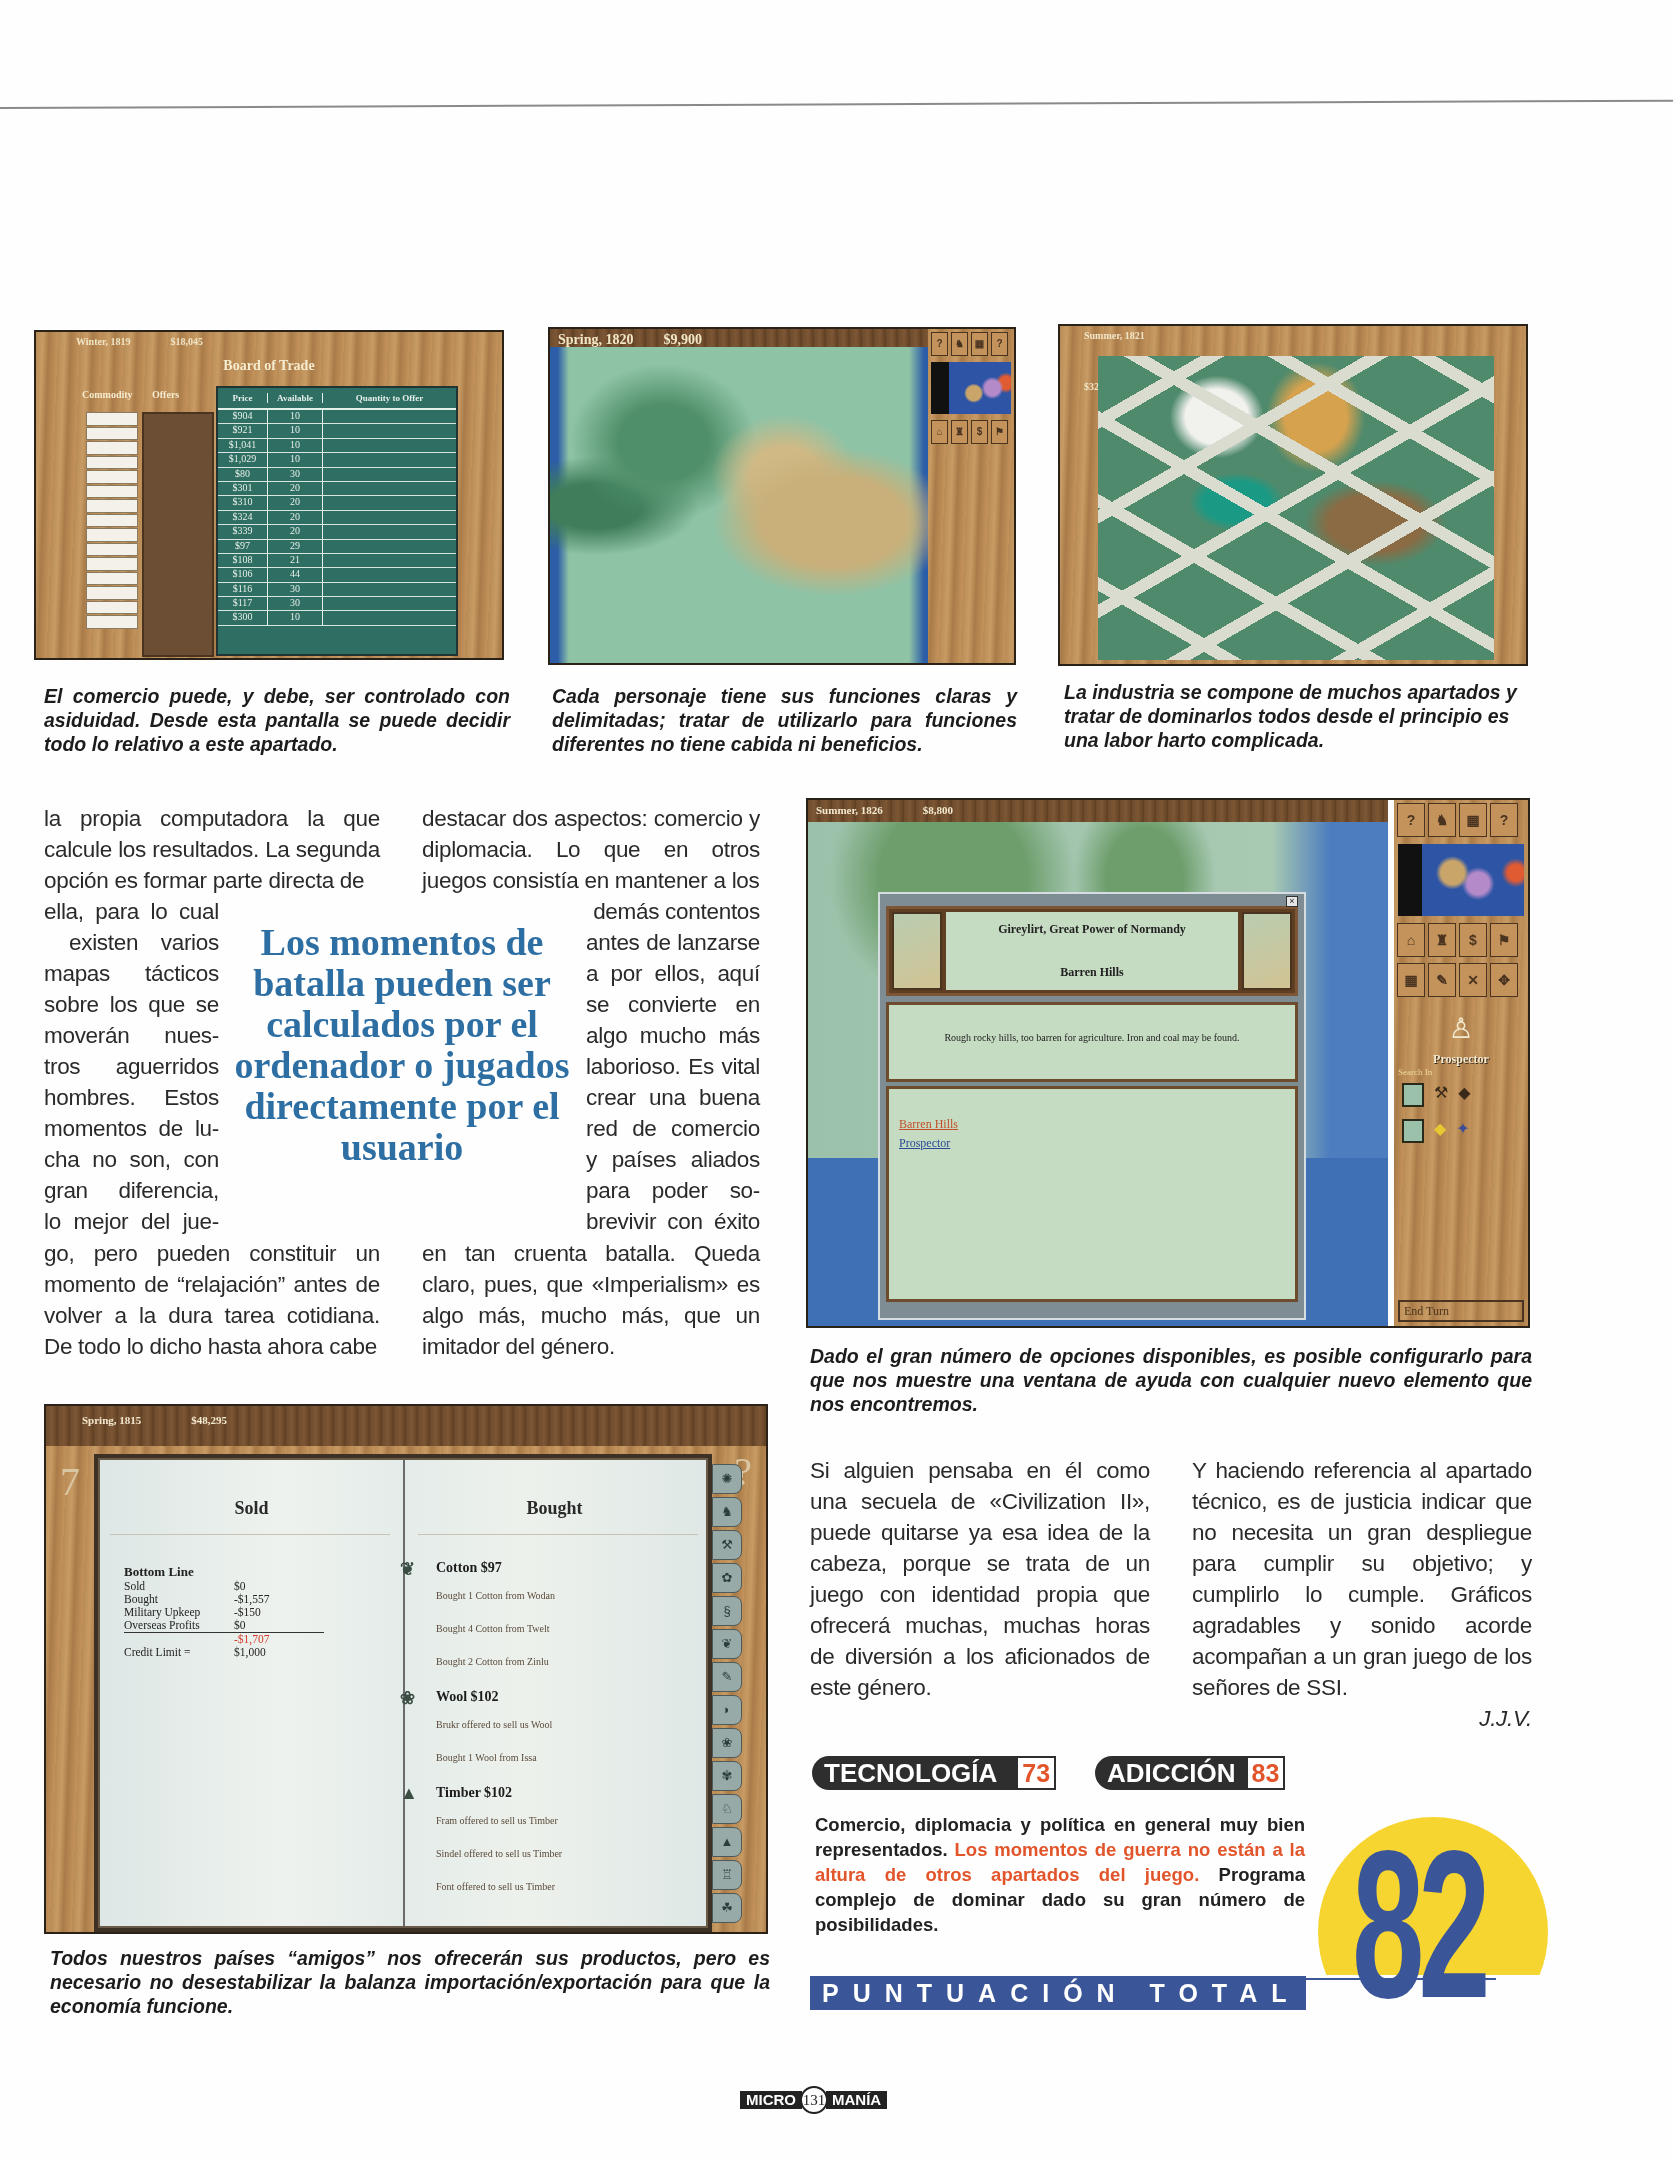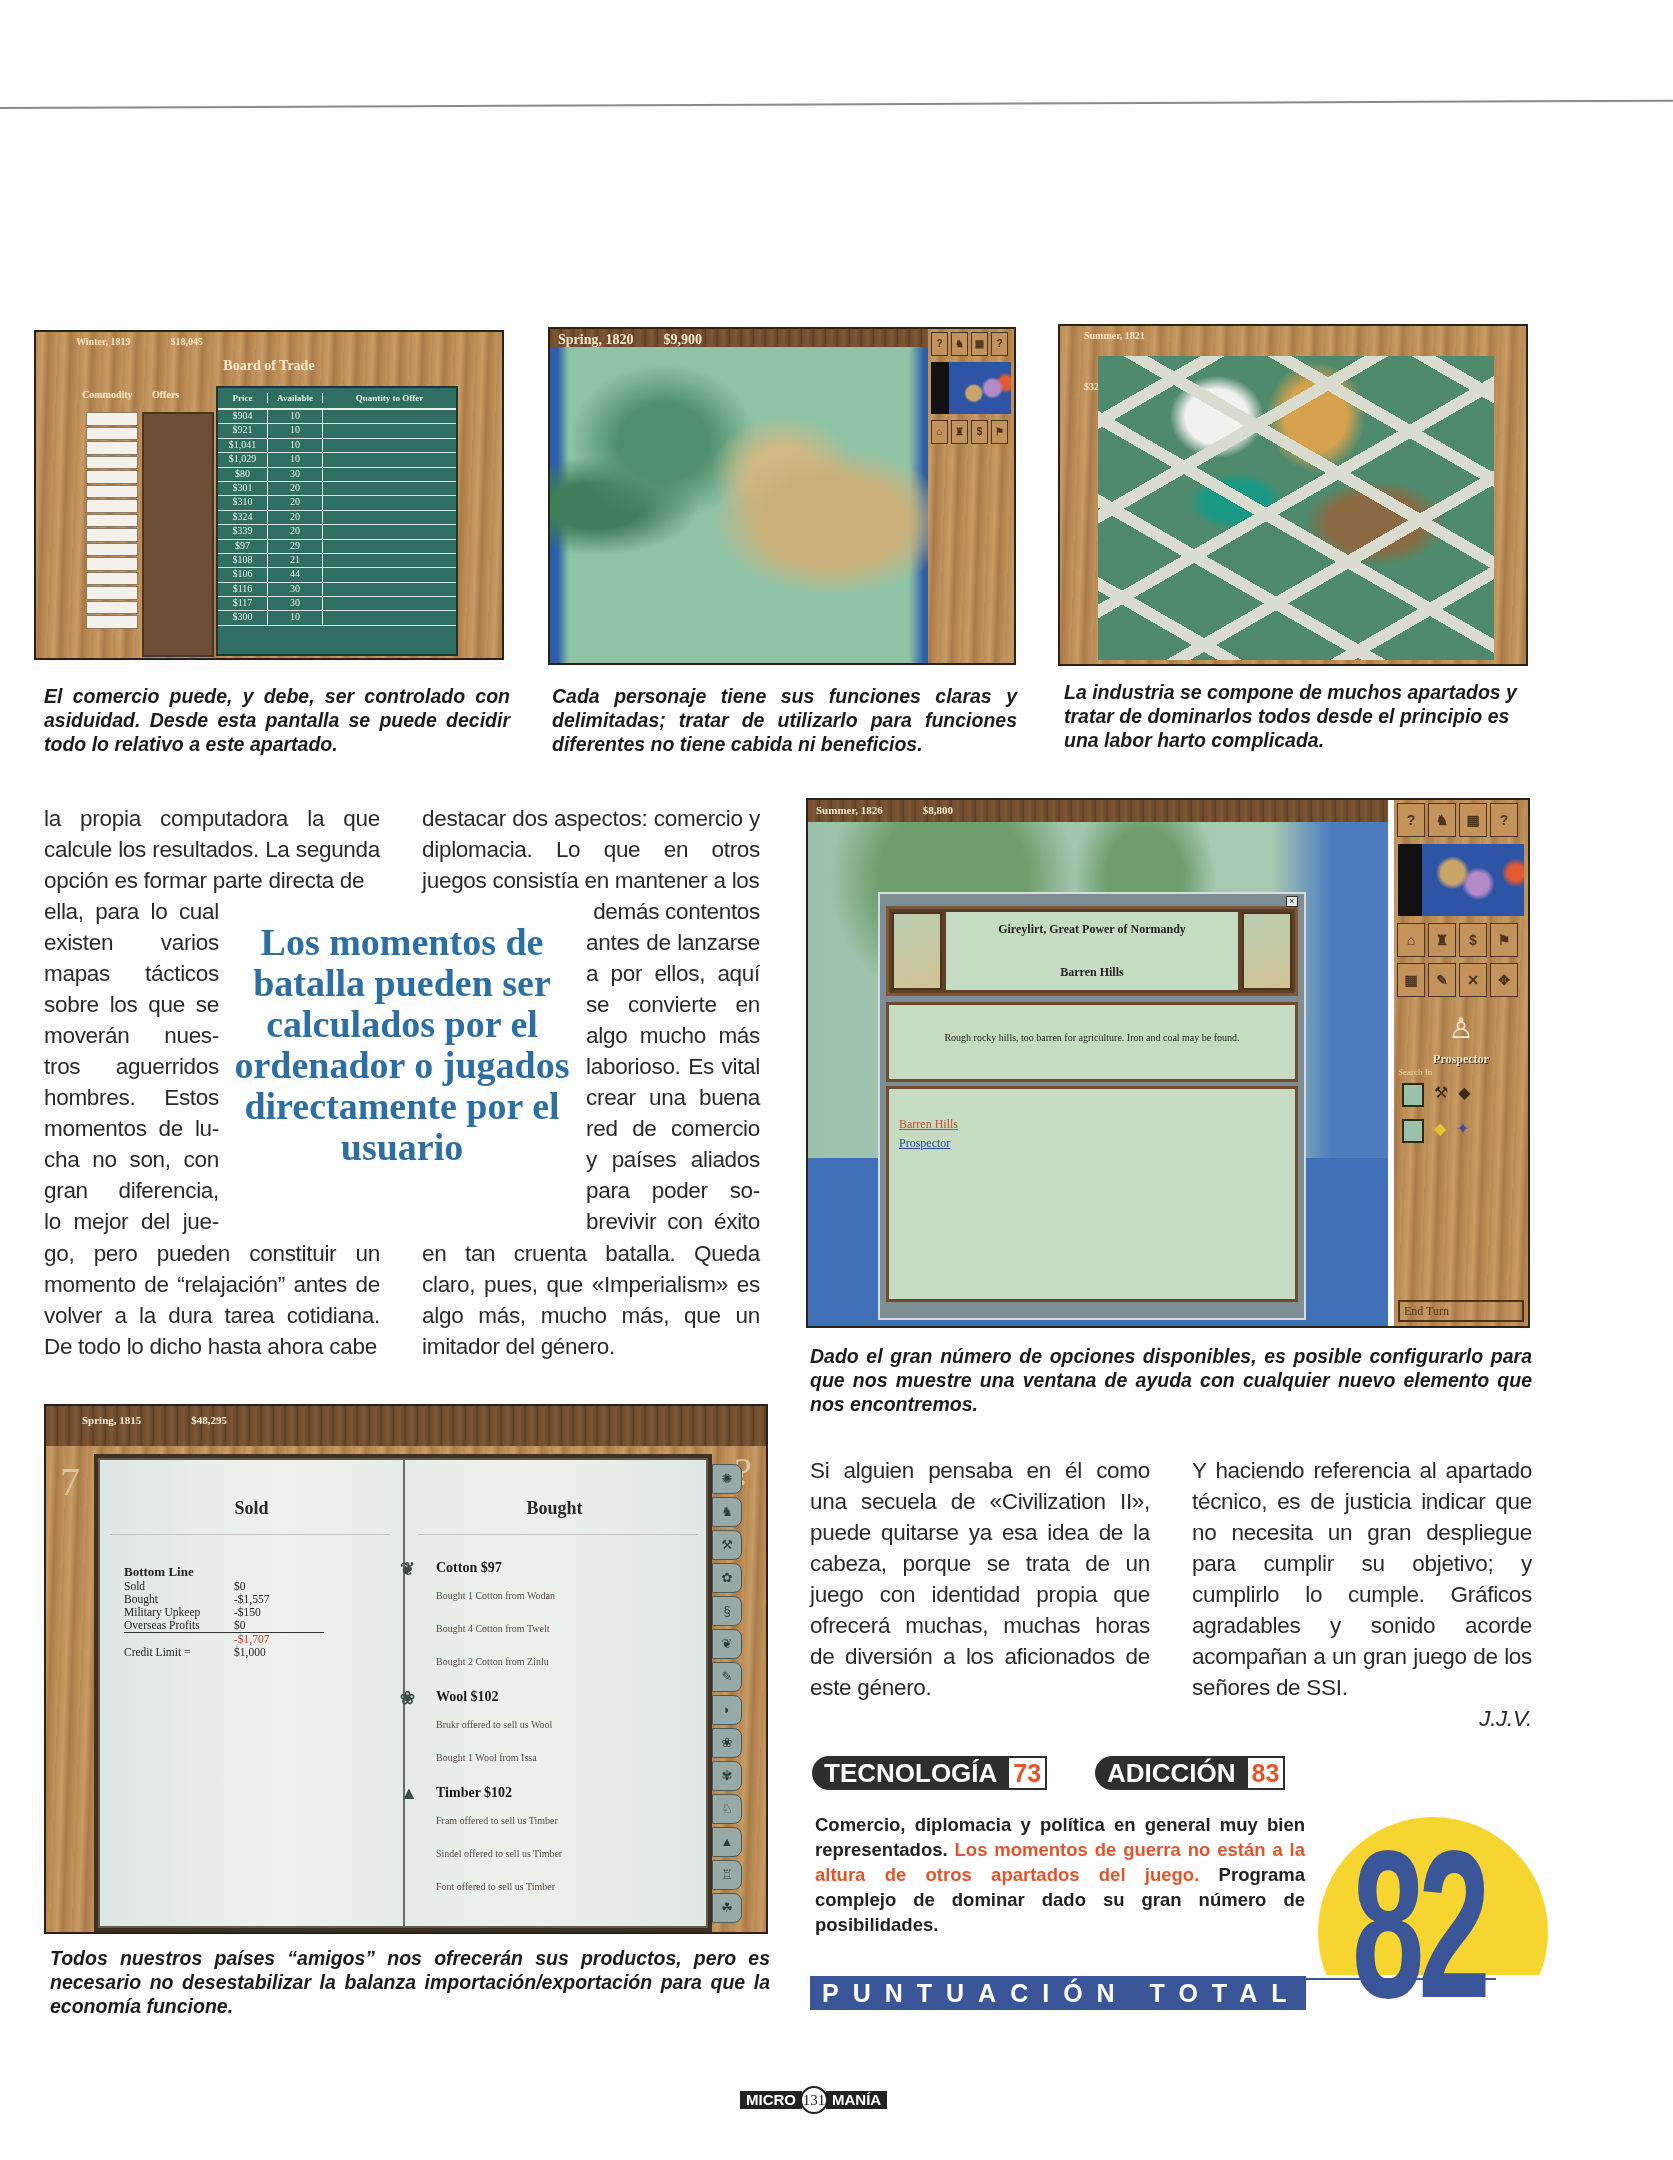--- a/index.html
+++ b/index.html
@@ -89,21 +89,21 @@
   .bl .ul { border-bottom: 1px solid #333; width: 200px; }
   .bought { position: absolute; left: 336px; top: 100px; width: 250px; font-family: "Liberation Serif", serif; color: #333; }
   .bought .cat { font-weight: bold; font-size: 14px; color: #1c1c1c; margin-bottom: 14px; position: relative; }
   .bought .cat .gl { position: absolute; left: -36px; top: -2px; font-size: 18px; color: #3b4e44; }
   .bought .item { font-size: 10px; margin-bottom: 22px; color: #5a4a3a; }
   .tabs { position: absolute; left: 666px; top: 56px; width: 30px; }
   .tabs div { height: 30px; margin-bottom: 3px; background: #98aaa8; border: 1px solid #4d5a58; border-radius: 0 8px 8px 0; font-size: 13px; text-align: center; line-height: 28px; color: #2c3c3a; }
 
   
   .score-badge { position: absolute; top: 1756px; height: 34px; background: #2e2e2e; border-radius: 18px 0 0 18px; color: #fff; font-family: "Liberation Sans", sans-serif; font-weight: bold; font-size: 26px; line-height: 34px; padding-left: 12px; display: flex; align-items: center; }
-  .score-badge .num { background: #fff; color: #e2552b; border: 2px solid #2e2e2e; height: 34px; line-height: 30px; padding: 0 4px; margin-left: 10px; font-size: 25px; }
+  .score-badge .num { background: #fff; color: #e2552b; border: 2px solid #2e2e2e; height: 34px; line-height: 30px; padding: 0 4px; margin-left: 19px; font-size: 25px; }
   .summary { position: absolute; left: 815px; top: 1812px; width: 490px; font-family: "Liberation Sans", sans-serif; font-weight: bold; font-size: 18.5px; line-height: 25px; color: #222; text-align: justify; }
   .summary .hl { color: #e2552b; }
   .sun { position: absolute; left: 1318px; top: 1817px; width: 230px; height: 230px; border-radius: 50%; background: #f7d531; }
   .sun-mask { position: absolute; left: 1300px; top: 1975px; width: 270px; height: 120px; background: #fefefe; }
   .big-score { position: absolute; left: 1352px; top: 1820px; font-family: "Liberation Sans", sans-serif; font-weight: bold; font-size: 210px; line-height: 210px; color: #3a5598; letter-spacing: -10px; transform: scaleX(0.62); transform-origin: left top; }
   .total-bar { position: absolute; left: 810px; top: 1976px; width: 496px; height: 34px; background: #3a5598; color: #fff; font-family: "Liberation Sans", sans-serif; font-weight: bold; font-size: 25px; letter-spacing: 14px; line-height: 34px; padding-left: 12px; }
   .total-line { position: absolute; left: 1306px; top: 1978px; width: 190px; height: 2px; background: #3a5598; }
 
   
   .footer { position: absolute; left: 740px; top: 2089px; height: 22px; display: flex; align-items: center; }
@@ -270,21 +270,21 @@
       radial-gradient(ellipse at 35% 48%, #1a9a85 0 9%, transparent 13%),
       #4f8a6c;"></div>
 </div>
 <div class="caption" style="left:1064px; top:680px; width:470px;">La industria se compone de muchos apartados y tratar de dominarlos todos desde el principio es una labor harto complicada.</div>
 
 <div class="body-col" style="left:44px; top:803px; width:336px;">
   <p>la propia computadora la que calcule los resultados. La segunda opción es formar parte directa de</p>
 </div>
 <div class="body-col" style="left:44px; top:896px; width:175px; text-align:left;" id="col1-wrap">
     <p style="text-align:justify; text-align-last:justify;">ella, para lo cual</p>
-    <p style="text-align:justify; text-align-last:justify;">existen varios</p>
+    <p style="text-align:justify; text-align-last:justify;margin-left:25px;">existen varios</p>
     <p style="text-align:justify; text-align-last:justify;">mapas tácticos</p>
     <p style="text-align:justify; text-align-last:justify;">sobre los que se</p>
     <p style="text-align:justify; text-align-last:justify;">moverán nues-</p>
     <p style="text-align:justify; text-align-last:justify;">tros aguerridos</p>
     <p style="text-align:justify; text-align-last:justify;">hombres. Estos</p>
     <p style="text-align:justify; text-align-last:justify;">momentos de lu-</p>
     <p style="text-align:justify; text-align-last:justify;">cha no son, con</p>
     <p style="text-align:justify; text-align-last:justify;">gran diferencia,</p>
     <p style="text-align:justify; text-align-last:justify;">lo mejor del jue-</p>
   </div>

